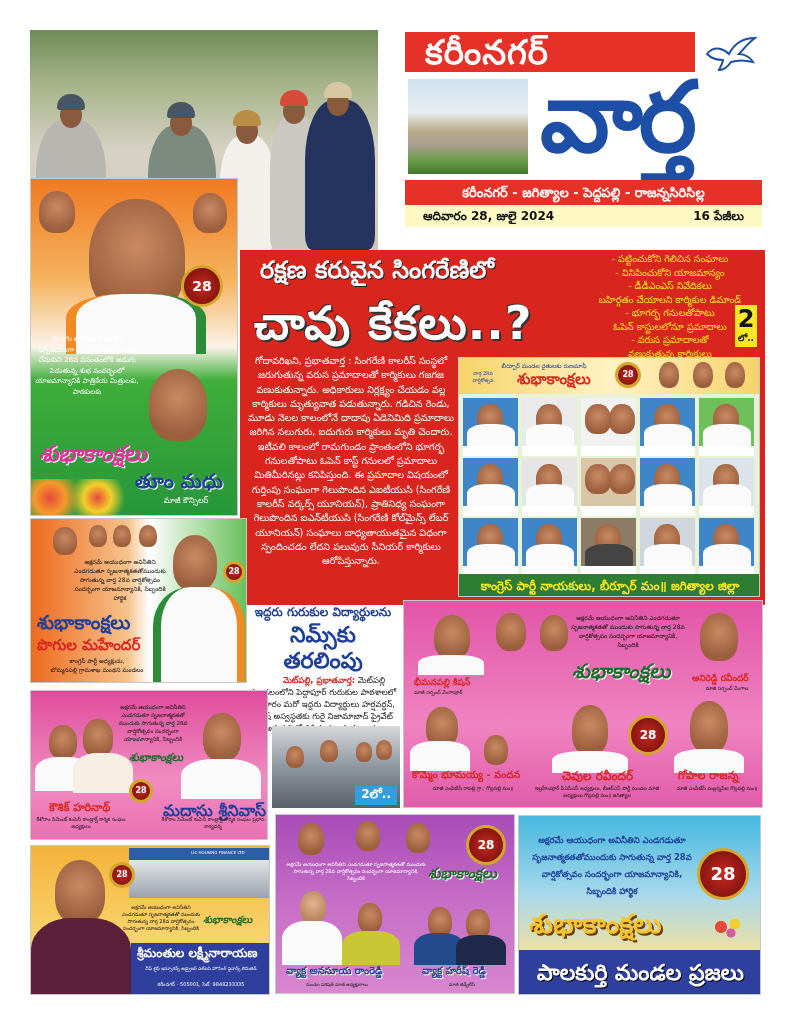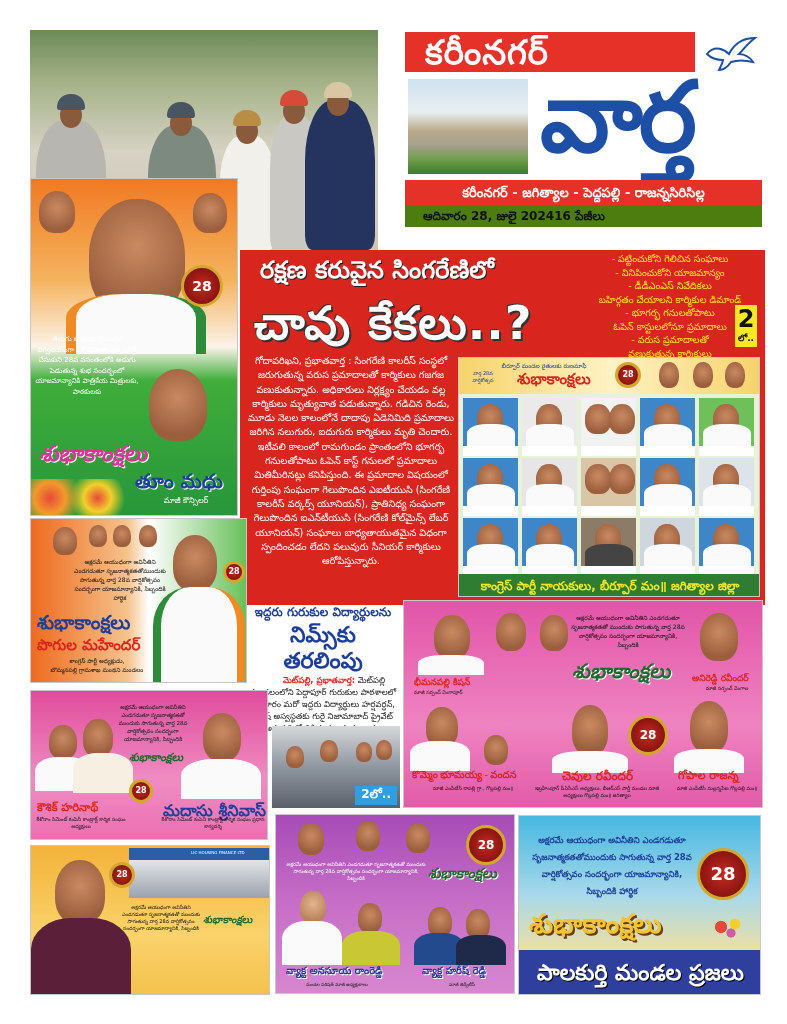--- a/index.html
+++ b/index.html
@@ -17,21 +17,21 @@
 
   
   #mast { left: 405px; top: 32px; width: 360px; height: 200px; }
   #mast-top { position: absolute; left: 0; top: 0; width: 290px; height: 40px; background: #e53128; }
   #mast-top span { position: absolute; left: 20px; top: 0; font-size: 34px; font-weight: bold; color: #fff; letter-spacing: 1px; }
   #mast-dove { position: absolute; left: 300px; top: 4px; width: 52px; height: 36px; }
   #mast-dam { position: absolute; left: 3px; top: 47px; width: 120px; height: 95px;
     background: linear-gradient(180deg, #cfe3f0 0%, #e8eef0 35%, #b9a98a 55%, #a5a08d 70%, #6f9c4a 85%, #3f7a2c 100%); }
   #mast-title { position: absolute; left: 135px; top: 36px; font-size: 98px; font-weight: bold; color: #1d4fa6; line-height: 1; letter-spacing: -4px; }
   #mast-districts { position: absolute; left: 0; top: 148px; width: 357px; height: 25px; background: #e53128; color: #fff; font-size: 13px; font-weight: bold; text-align: center; line-height: 25px; }
-  #mast-date { position: absolute; left: 0; top: 173px; width: 357px; height: 22px; background: #4d7c0f; color: #111; font-size: 12px; font-weight: bold; line-height: 22px; padding: 0 18px; display: flex; }
+  #mast-date { position: absolute; left: 0; top: 173px; width: 357px; height: 22px; background: #fef9c3; color: #111; font-size: 12px; font-weight: bold; line-height: 22px; padding: 0 18px; display: flex; justify-content: space-between; }
 
   
   #story { left: 240px; top: 250px; width: 525px; height: 355px; background: #d8261f; }
   #story-pre { position: absolute; left: 20px; top: 6px; font-size: 24px; font-weight: bold; color: #fff; text-shadow: 1px 1px 0 #222; }
   #story-main { position: absolute; left: 14px; top: 46px; font-size: 46px; font-weight: 900; color: #fff; letter-spacing: 1px; text-shadow: 2px 2px 0 #333, -1px -1px 0 #333; }
   #bullets { position: absolute; left: 340px; top: 2px; width: 180px; text-align: center; font-size: 9.5px; line-height: 13.5px; color: #f7e825; }
   #pgbox { position: absolute; left: 495px; top: 55px; width: 22px; height: 42px; background: #f7e825; text-align: center; }
   #pgbox .n { font-size: 24px; font-weight: 900; color: #111; line-height: 28px; display: block; }
   #pgbox .s { font-size: 9px; font-weight: bold; color: #111; display: block; line-height: 10px; }
   #story-body { position: absolute; left: 2px; top: 104px; width: 218px; font-size: 9.6px; line-height: 14.3px; color: #fff; text-align: center; }
@@ -174,35 +174,40 @@
 <div id="ad3" class="ad">
   <div class="face" style="left:18px;top:34px;width:28px;height:34px;"></div>
   <div class="shirt" style="left:4px;top:66px;width:56px;height:34px;"></div>
   <div class="face" style="left:52px;top:28px;width:30px;height:38px;"></div>
   <div class="shirt" style="left:42px;top:62px;width:60px;height:40px;background:#f6efe2;"></div>
   <div class="face" style="left:172px;top:22px;width:38px;height:48px;"></div>
   <div class="shirt" style="left:150px;top:68px;width:80px;height:40px;"></div>
   <div class="ad-text" style="left:82px;top:12px;width:80px;font-size:5.5px;line-height:8px;">అక్షరమే ఆయుధంగా అవినీతిని ఎండగడుతూ సృజనాత్మకతతో ముందుకు సాగుతున్న వార్త 28వ వార్షికోత్సవం సందర్భంగా యాజమాన్యానికి, సిబ్బందికి</div>
   <div class="shubha" style="left:98px;top:60px;font-size:11px;color:#1d6b2a;">శుభాకాంక్షలు</div>
   <div class="badge28" style="left:98px;top:88px;width:24px;height:24px;font-size:8px;line-height:18px;">28</div>
-  <div class="ad-name" style="left:6px;top:110px;font-size:11px;color:#d8261f;">కౌశిక్ హరినాథ్</div>
+  <div class="ad-name" style="left:18px;top:110px;font-size:11px;color:#d8261f;">కౌశిక్ హరినాథ్</div>
   <div class="ad-text" style="left:2px;top:125px;width:96px;font-size:5px;line-height:7px;">కేశోరాం సిమెంట్ కంపెనీ కాంట్రాక్ట్ కార్మిక సంఘం అధ్యక్షులు</div>
   <div class="ad-name" style="left:132px;top:110px;font-size:16px;color:#1d3f9a;">మదాసు శ్రీనివాస్</div>
   <div class="ad-text" style="left:130px;top:125px;width:104px;font-size:5px;line-height:7px;">కేశోరాం సిమెంట్ కంపెనీ కాంట్రాక్ట్ కార్మిక సంఘం ప్రధాన కార్యదర్శి</div>
 </div>
 
 <div id="ad4" class="ad">
   <div style="position:absolute;left:98px;top:2px;width:140px;height:50px;background:linear-gradient(180deg,#2c5ea8 0%,#2c5ea8 25%,#e2e4e6 25%,#9aa2ad 100%);">
     <div style="position:absolute;left:62px;top:2px;font-size:4px;color:#fff;">LIC HOUSING FINANCE LTD</div>
   </div>
   <div class="face" style="left:24px;top:14px;width:50px;height:64px;"></div>
   <div class="shirt" style="left:0;top:72px;width:100px;height:78px;background:#5c1f3a;"></div>
   <div class="badge28" style="left:78px;top:16px;width:26px;height:26px;font-size:8px;line-height:20px;">28</div>
   <div class="ad-text" style="left:90px;top:58px;width:80px;font-size:5px;line-height:7px;">అక్షరమే ఆయుధంగా అవినీతిని ఎండగడుతూ సృజనాత్మకతతో ముందుకు సాగుతున్న వార్త 28వ వార్షికోత్సవం సందర్భంగా యాజమాన్యానికి, సిబ్బందికి</div>
   <div class="shubha" style="left:172px;top:68px;font-size:10px;color:#1d6b2a;">శుభాకాంక్షలు</div>
+  <div style="position:absolute;left:100px;top:97px;width:140px;height:53px;background:#2f3f9e;">
+    <div class="ad-name" style="left:6px;top:3px;font-size:12px;color:#fff;">శ్రీమంతుల లక్ష్మీనారాయణ</div>
+    <div class="ad-text" style="left:2px;top:22px;width:136px;font-size:4.5px;line-height:7px;color:#fff;">చీఫ్ లైఫ్ ఇన్సూరెన్స్ అడ్వైజర్ ఎల్ఐసి హౌసింగ్ ఫైనాన్స్ లిమిటెడ్</div>
+    <div class="ad-text" style="left:2px;top:38px;width:136px;font-size:5px;line-height:7px;color:#fff;">కరీంనగర్ - 505001, సెల్: 9848233335</div>
+  </div>
 </div>
 
 <div id="ad5" class="ad">
   <div style="position:absolute;left:0;top:0;width:302px;height:36px;background:linear-gradient(90deg,#f6d36a,#fff2c4 50%,#f6d36a);">
     <div class="ad-text" style="left:20px;top:2px;width:130px;font-size:6px;color:#1d3f9a;">బీర్పూర్ మండల రైతులకు రుణమాఫీ</div>
     <div class="ad-text" style="left:6px;top:12px;width:36px;font-size:5px;line-height:7px;color:#1d3f9a;">వార్త 28వ వార్షికోత్సవ</div>
     <div class="ad-name" style="left:58px;top:12px;font-size:15px;color:#d8261f;">శుభాకాంక్షలు</div>
     <div class="badge28" style="left:156px;top:4px;width:26px;height:26px;font-size:8px;line-height:20px;">28</div>
     <div class="face" style="left:200px;top:4px;width:20px;height:26px;"></div>
     <div class="face" style="left:234px;top:4px;width:20px;height:26px;"></div>
@@ -303,21 +308,21 @@
   <div class="ad-name" style="left:288px;top:72px;font-size:9px;color:#d8261f;">అనిరెడ్డి రవీందర్</div>
   <div class="ad-text" style="left:288px;top:84px;width:70px;font-size:5px;line-height:7px;">మాజీ సర్పంచ్ వెంగాల</div>
   <div class="face" style="left:22px;top:106px;width:32px;height:40px;"></div>
   <div class="shirt" style="left:6px;top:140px;width:60px;height:30px;"></div>
   <div class="face" style="left:80px;top:134px;width:24px;height:30px;"></div>
   <div class="face" style="left:168px;top:104px;width:36px;height:50px;"></div>
   <div class="shirt" style="left:148px;top:150px;width:76px;height:22px;"></div>
   <div class="badge28" style="left:224px;top:114px;width:40px;height:40px;font-size:12px;line-height:34px;">28</div>
   <div class="face" style="left:286px;top:100px;width:38px;height:52px;"></div>
   <div class="shirt" style="left:270px;top:148px;width:70px;height:24px;"></div>
-  <div class="ad-name" style="left:8px;top:168px;font-size:10px;color:#d8261f;font-family:Liberation Serif, serif;">కొమ్మెం భూమయ్య - వందన</div>
+  <div class="ad-name" style="left:8px;top:168px;font-size:10px;color:#d8261f;">కొమ్మెం భూమయ్య - వందన</div>
   <div class="ad-text" style="left:4px;top:184px;width:130px;font-size:5px;line-height:7px;">మాజీ ఎంపీటీసీ రాపల్లి గ్రా., గొల్లపల్లి మం॥</div>
   <div class="ad-name" style="left:158px;top:168px;font-size:12px;color:#d8261f;">చెవుల రవీందర్</div>
   <div class="ad-text" style="left:128px;top:184px;width:130px;font-size:5px;line-height:7px;">ఇబ్రహీంపూర్ పీఏసీఎస్ అధ్యక్షులు, బీఆర్ఎస్ పార్టీ మండల మాజీ అధ్యక్షులు గొల్లపల్లి మం॥ జగిత్యాల</div>
   <div class="ad-name" style="left:274px;top:168px;font-size:11px;color:#d8261f;">గోపాల రాజన్న</div>
   <div class="ad-text" style="left:270px;top:184px;width:86px;font-size:5px;line-height:7px;">మాజీ ఎంపీటీసీ మల్లన్నపేట గొల్లపల్లి మం॥</div>
 </div>
 
 <div id="ad7" class="ad">
   <div class="face" style="left:22px;top:8px;width:26px;height:32px;"></div>
   <div class="face" style="left:80px;top:6px;width:24px;height:30px;"></div>

